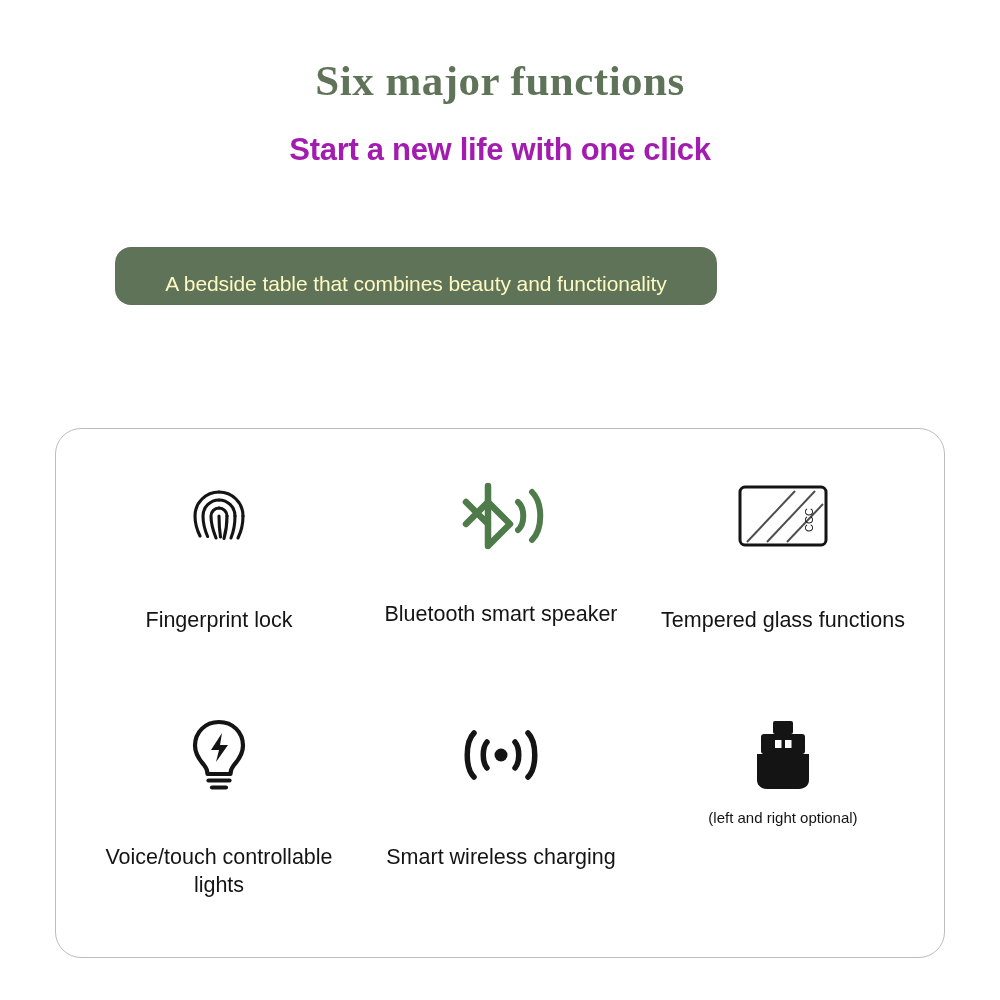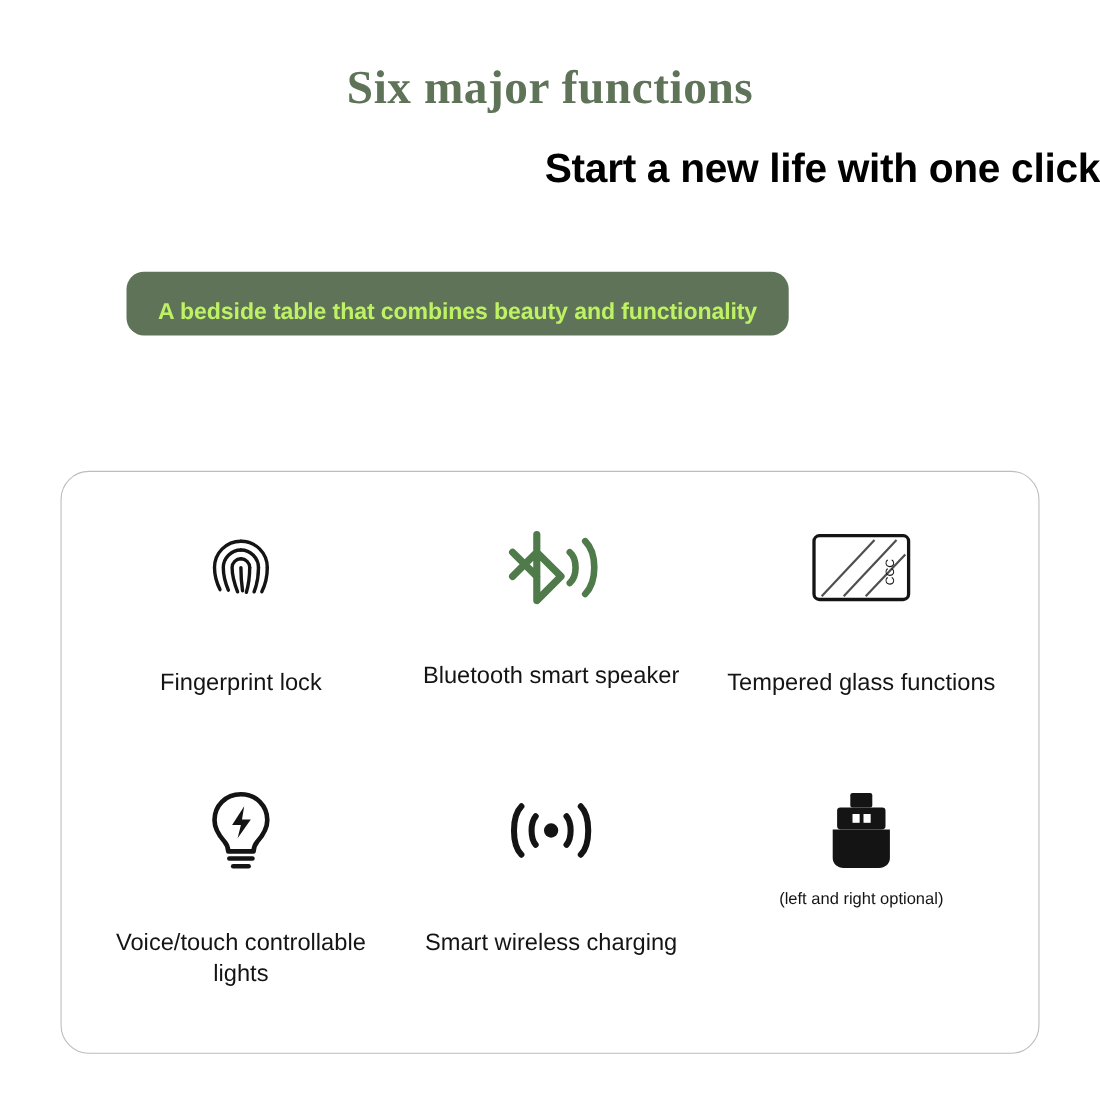--- a/index.html
+++ b/index.html
@@ -31,46 +31,46 @@
     font-weight: bold;
     letter-spacing: 0.5px;
     color: #5e7358;
     font-family: "Liberation Serif", serif;
   }
   .headline {
     position: absolute;
     top: 132px;
     left: 0;
     width: 1000px;
-    text-align: right;
-    font-size: 37px;
+    text-align: center;
+    font-size: 31px;
     font-weight: bold;
-    color: #000000;
+    color: #a21caf;
     letter-spacing: -0.3px;
   }
 
   
   .banner {
     position: absolute;
     top: 247px;
     left: 50%;
     transform: translateX(-50%);
     width: 602px;
     height: 58px;
     background: #5e7358;
     border-radius: 16px;
     display: flex;
     align-items: center;
     justify-content: center;
     box-sizing: border-box;
   }
   .banner-text {
-    color: #bef264;
+    color: #fef9c3;
     font-size: 21px;
-    font-weight: bold;
+    font-weight: normal;
     letter-spacing: -0.1px;
     margin-top: 16px;
   }
 
   
   .card {
     position: absolute;
     left: 55px;
     top: 428px;
     width: 890px;

